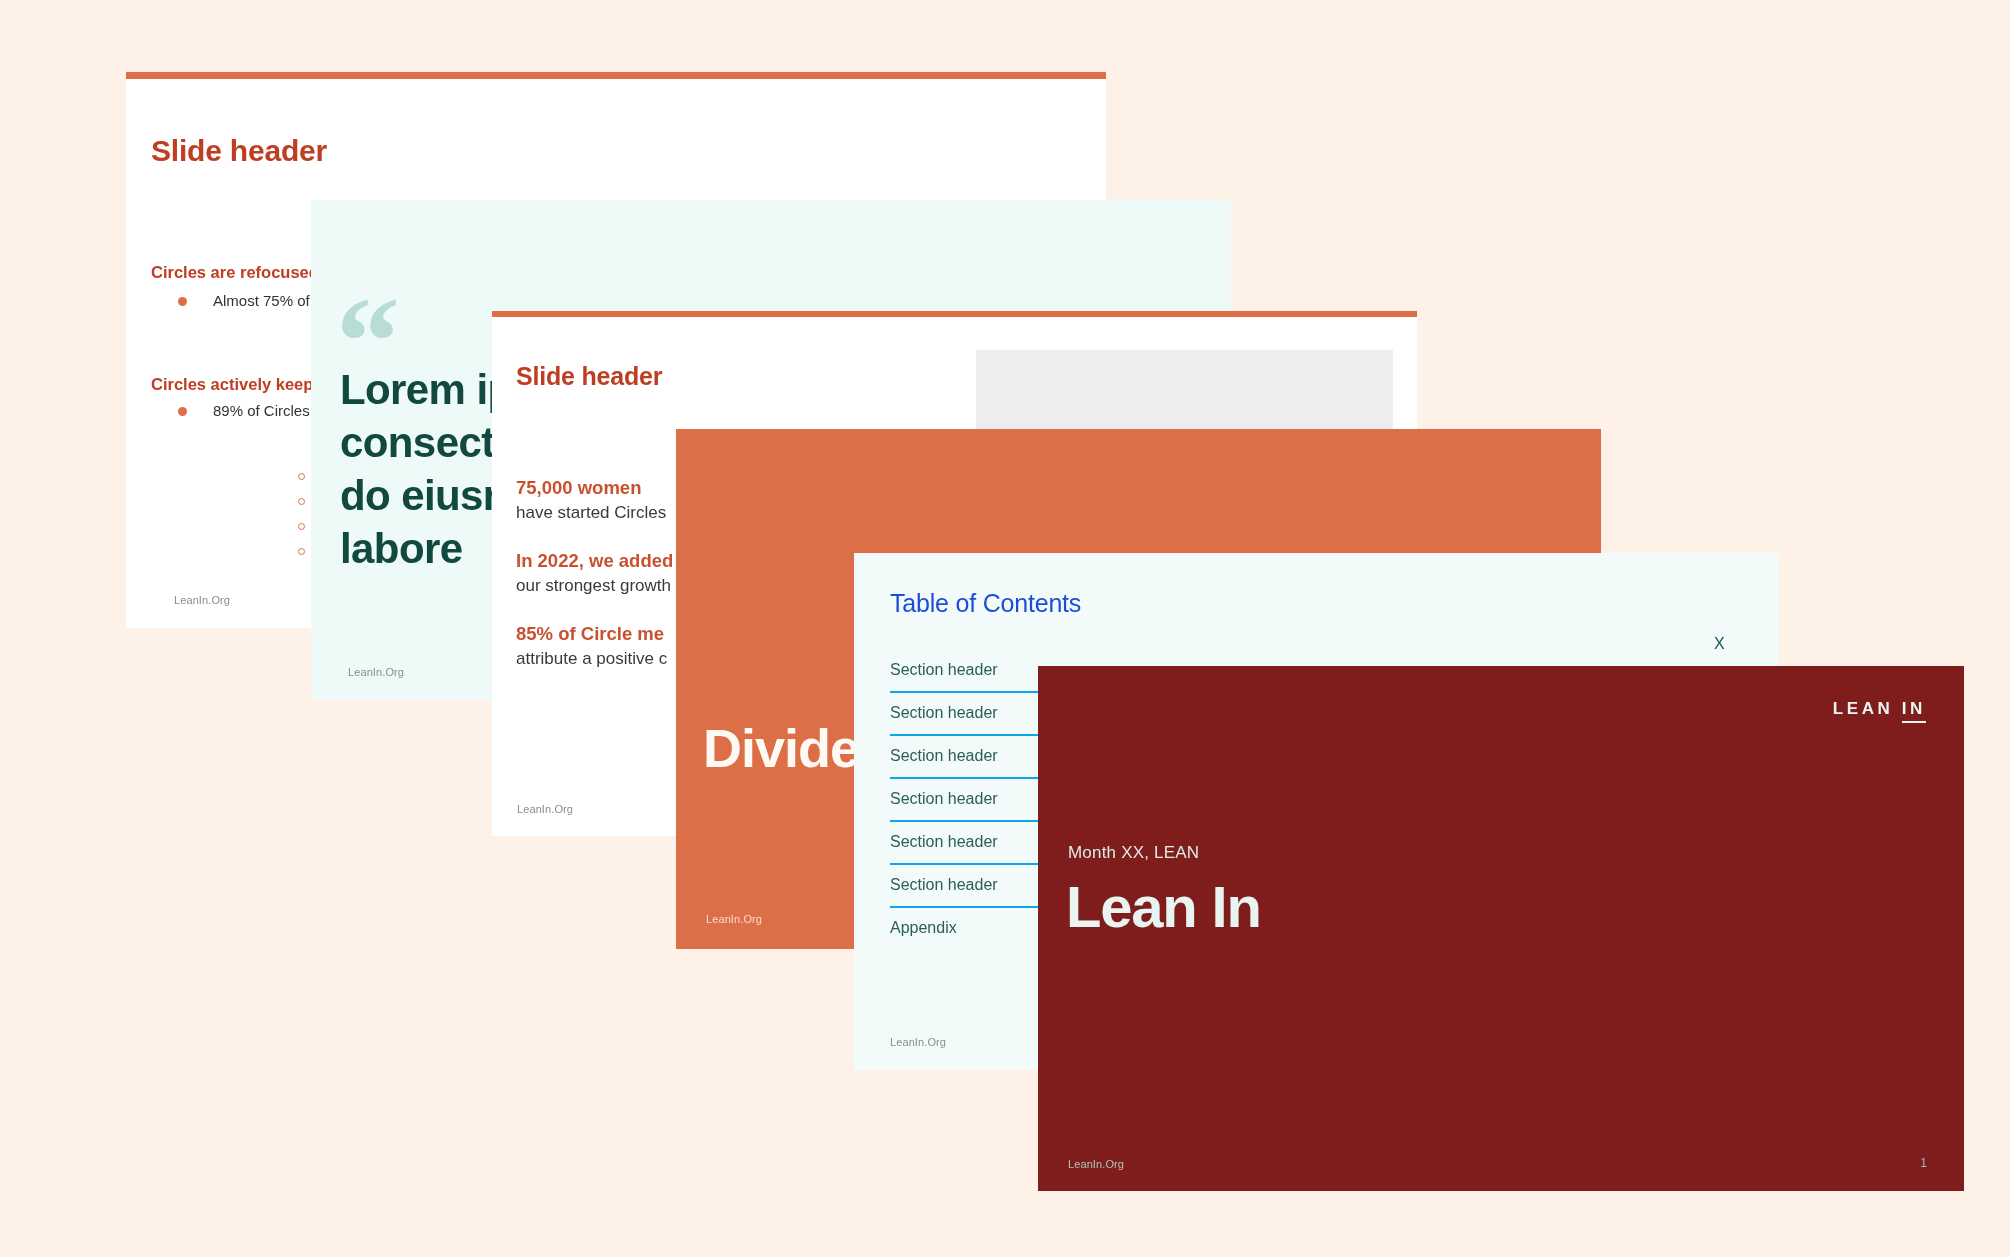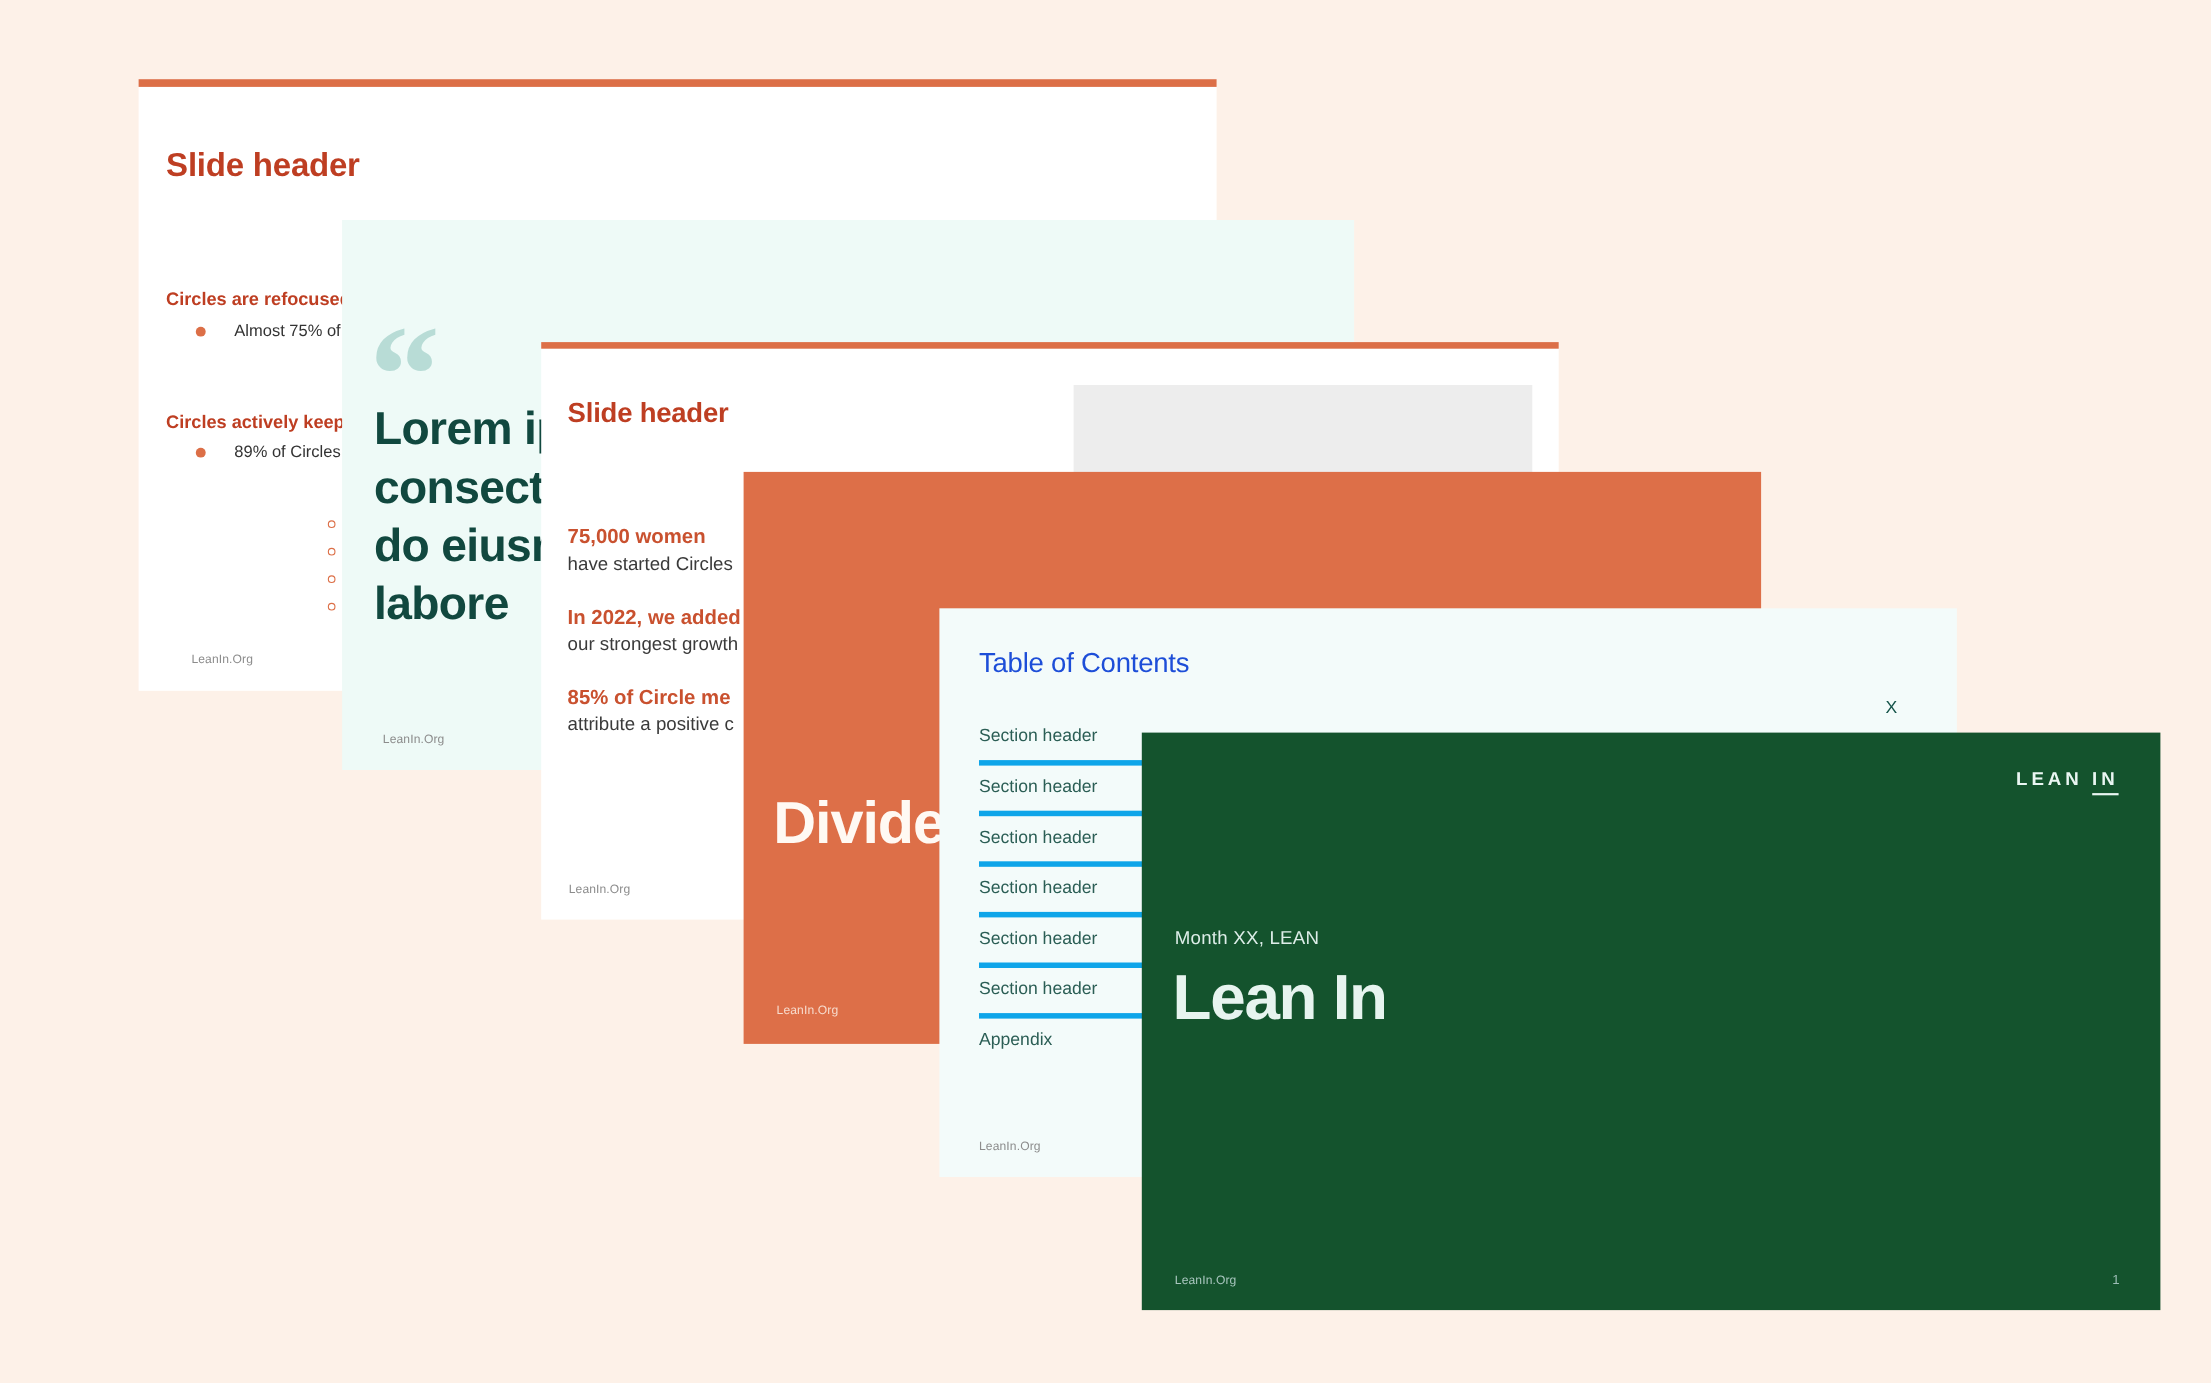--- a/index.html
+++ b/index.html
@@ -213,38 +213,38 @@
   #slide-toc .toc-list {
     position: absolute;
     left: 36px;
     top: 97px;
     width: 480px;
   }
   #slide-toc .toc-row {
     font-size: 16px;
     color: #2B5E55;
     padding: 11px 0 12px 0;
-    border-bottom: 5px solid #0ea5e9;
+    border-bottom: 2px solid #0ea5e9;
   }
   #slide-toc .toc-row.last { border-bottom: none; }
   #slide-toc .toc-x {
     position: absolute;
     left: 860px;
     top: 82px;
     font-size: 16px;
     color: #15544A;
   }
 
   
   #slide-title {
     left: 1010px;
     top: 666px;
     width: 926px;
     height: 525px;
-    background: #14532d;
+    background: #7f1d1d;
   }
   #slide-title .logo {
     position: absolute;
     right: 38px;
     top: 33px;
     font-size: 17px;
     font-weight: bold;
     letter-spacing: 3.6px;
     color: #EAF6F2;
   }

